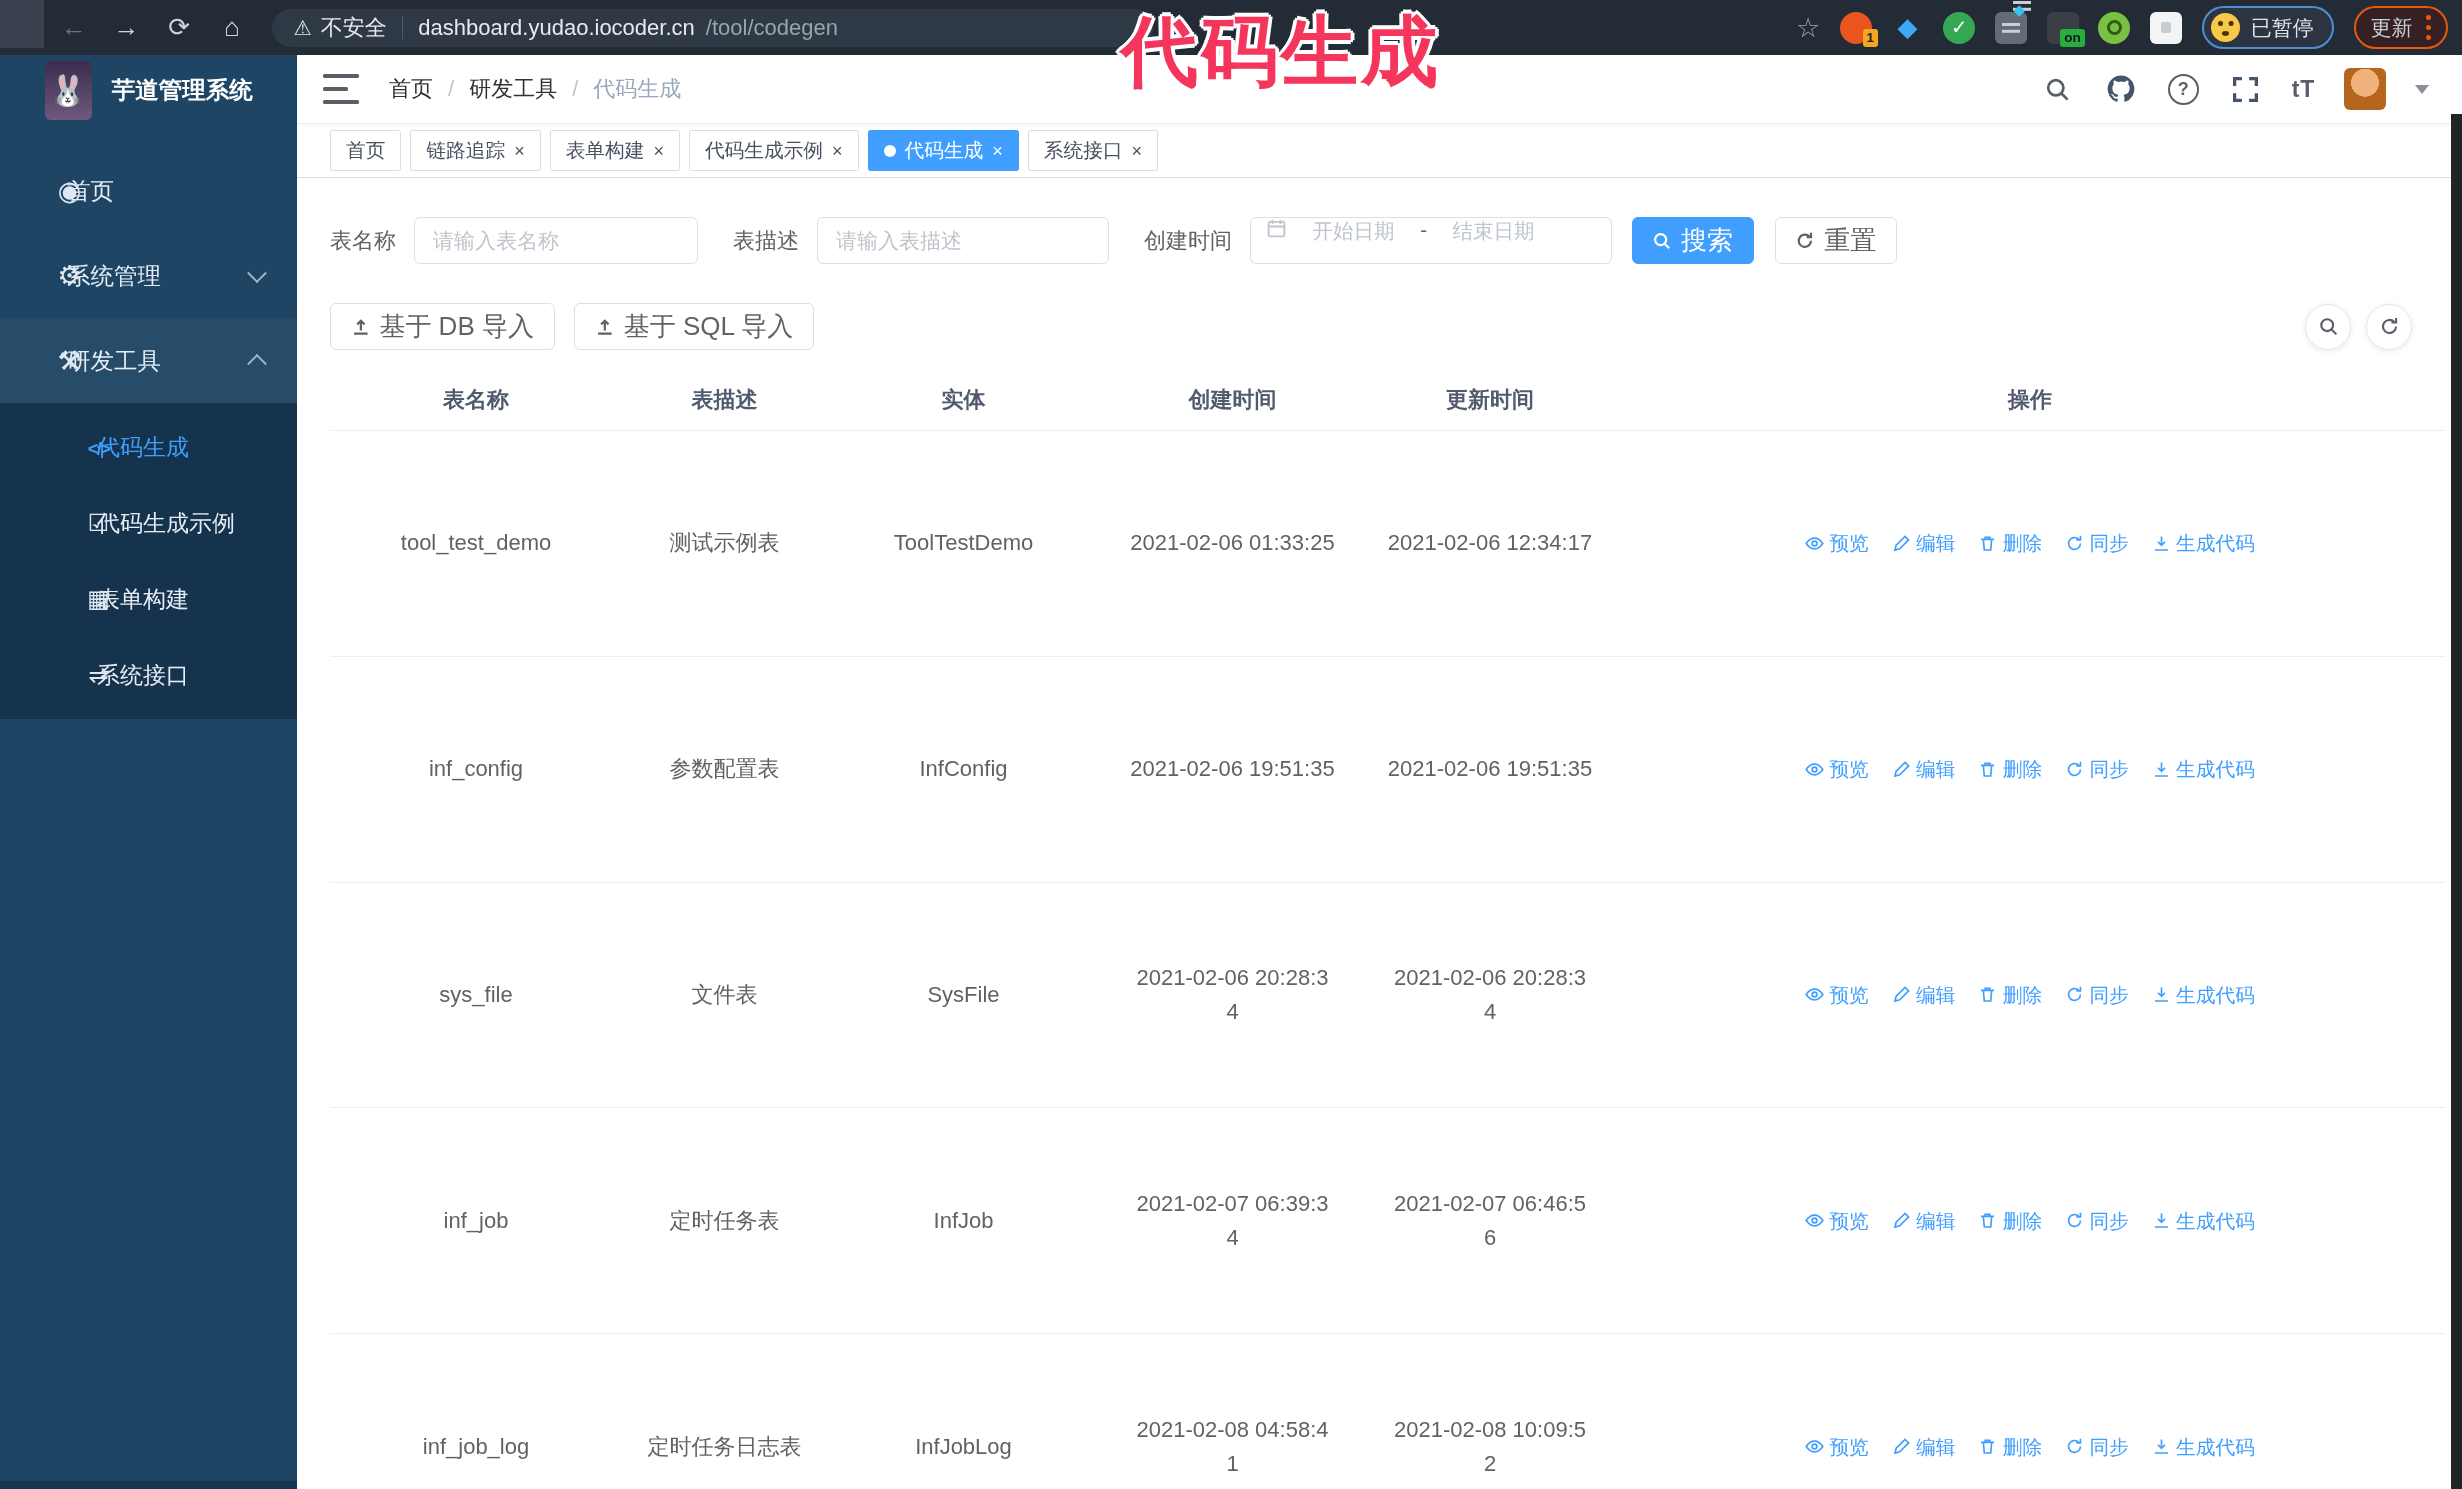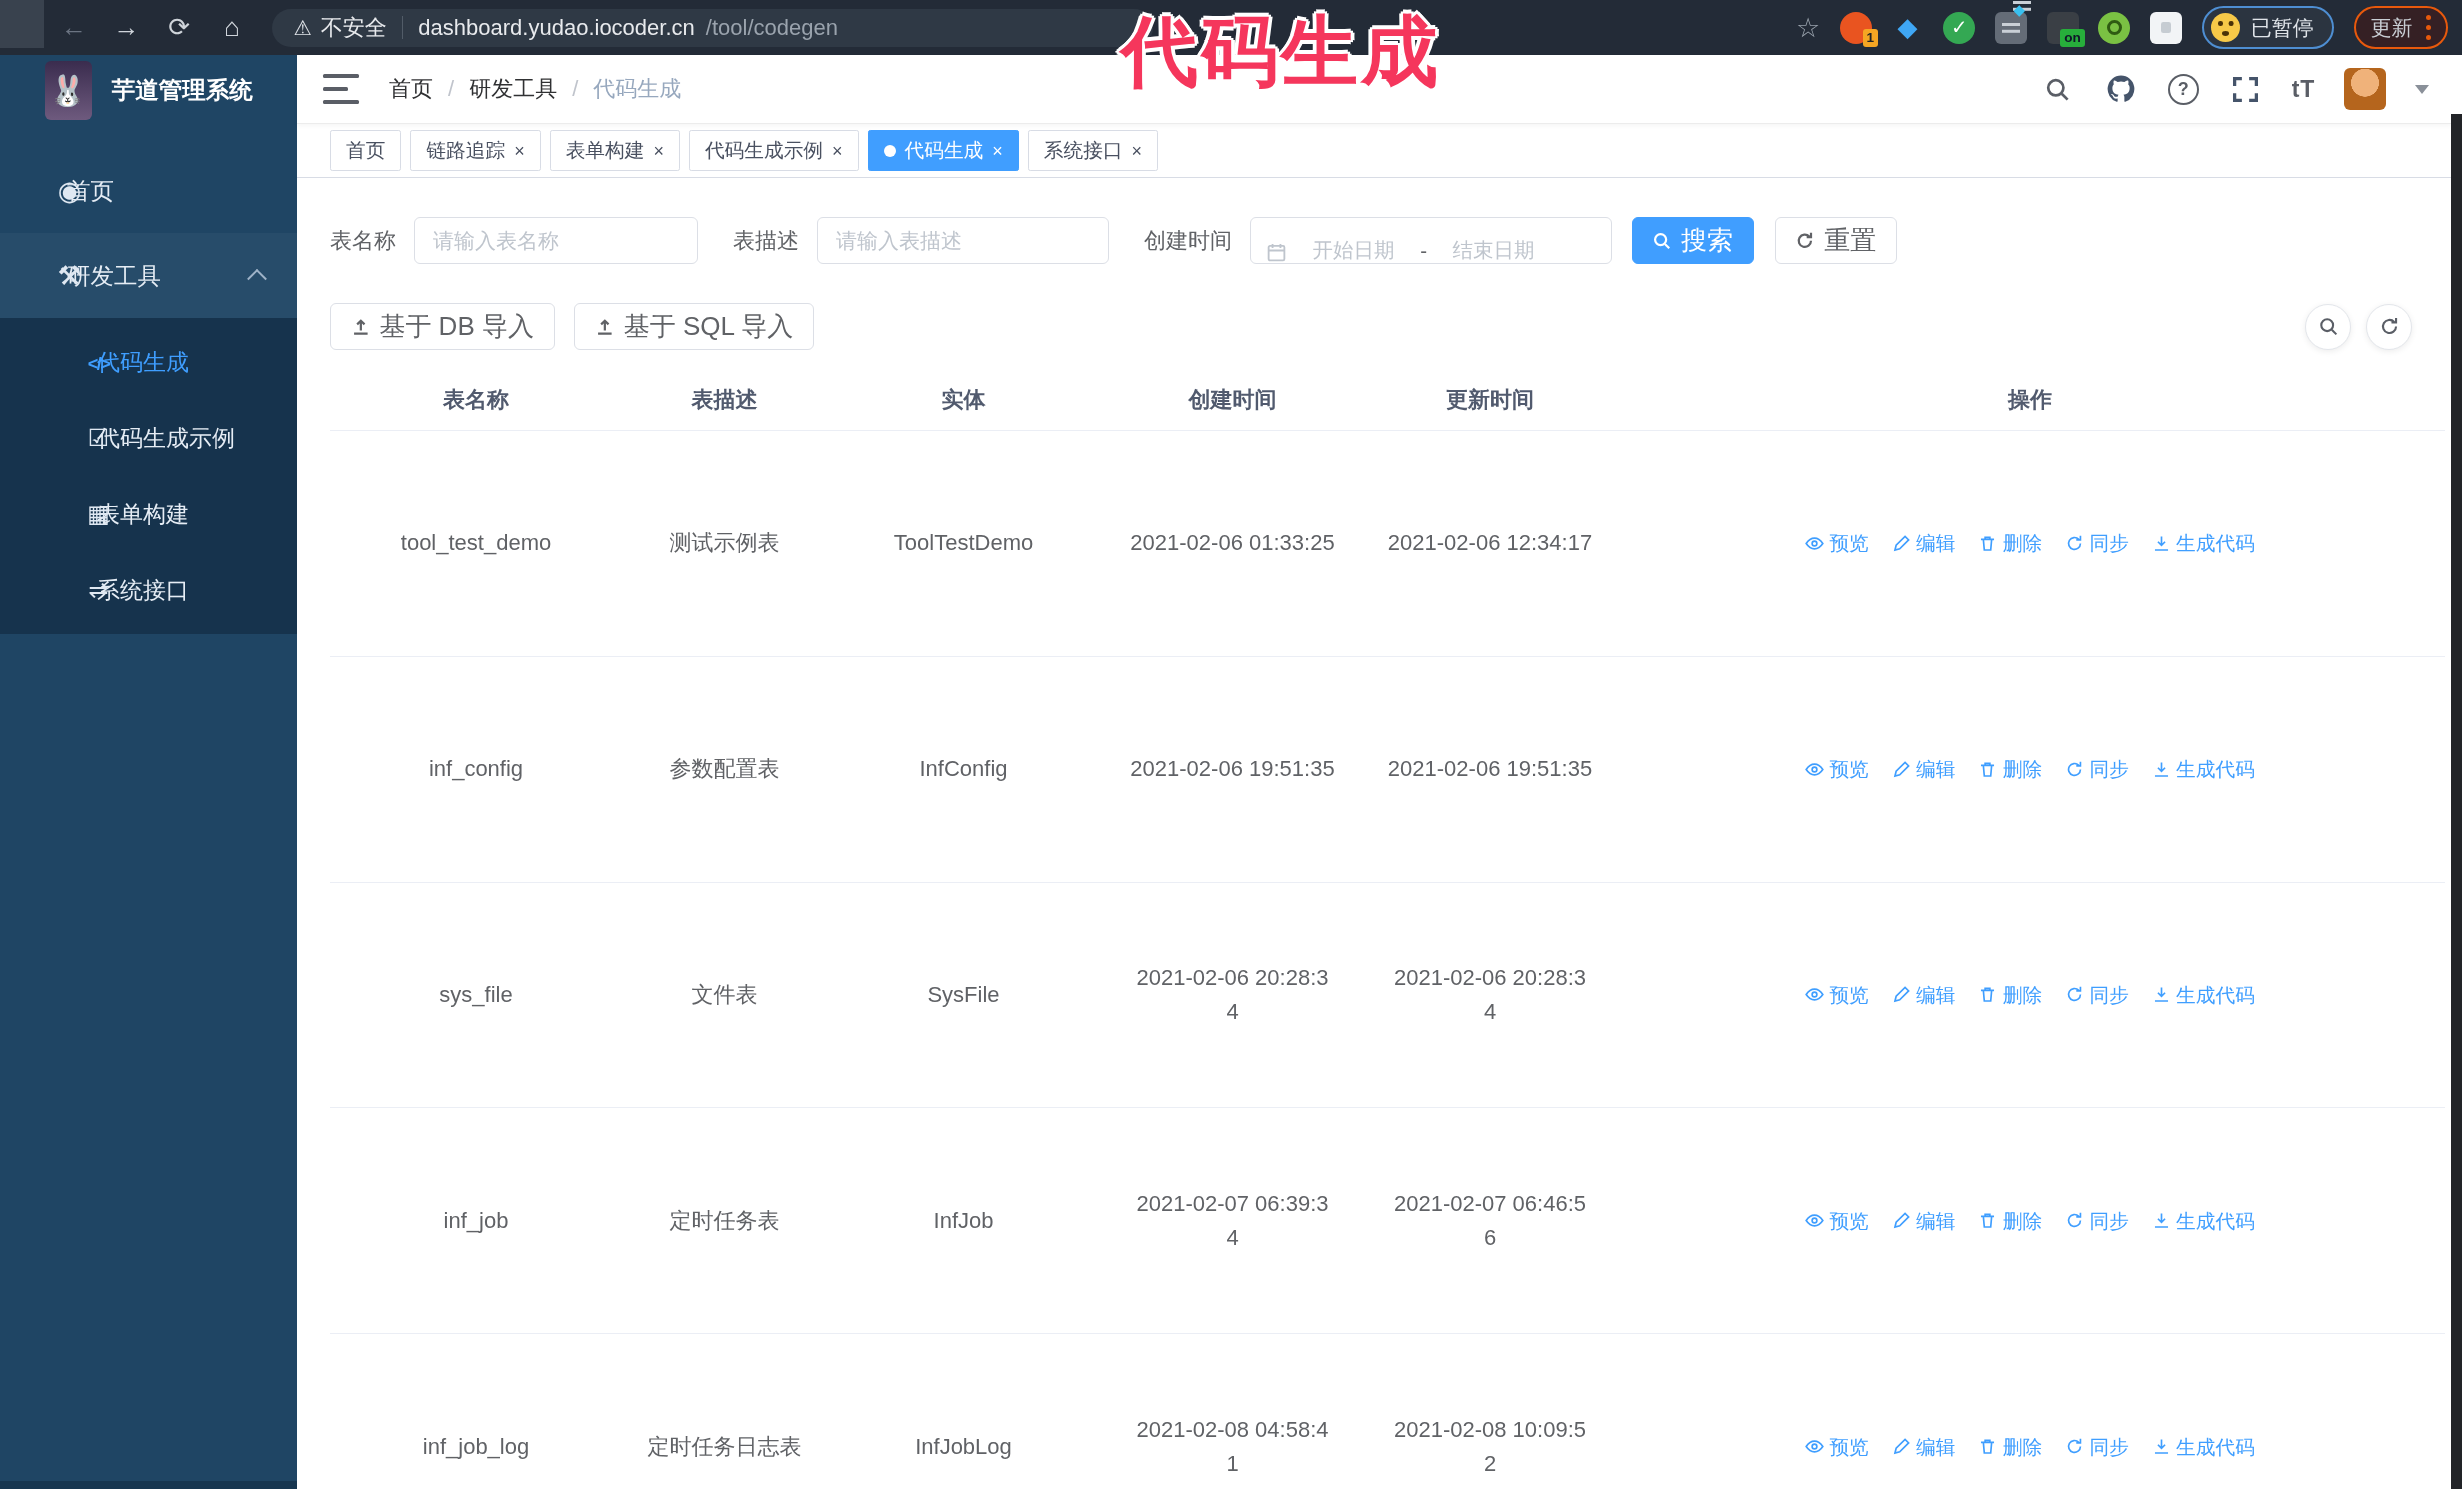--- a/index.html
+++ b/index.html
@@ -110,21 +110,21 @@
   .tab .close{display:none;font-size:18px;line-height:1;}
   .tab.closable .close{display:inline-block;}
 
   .content{padding:0 19px 0 33px;}
   
   .filters{margin-top:39px;display:flex;align-items:center;font-size:22px;color:#606266;}
   .flabel{margin-right:18px;}
   .finput{height:47px;border:0.8px solid #dcdfe6;border-radius:6px;padding:0 18px;font-size:21px;color:#606266;
           font-family:inherit;box-sizing:border-box;}
   .finput::placeholder{color:#bfc5cd;}
-  .daterange{width:362px;height:47px;border:0.8px solid #dcdfe6;border-radius:6px;display:flex;align-items:flex-end;
+  .daterange{width:362px;height:47px;border:0.8px solid #dcdfe6;border-radius:6px;display:flex;align-items:flex-start;
              padding:0 15px;box-sizing:border-box;gap:7.6px;}
   .daterange .din{border:none;outline:none;width:114px;font-size:20.5px;text-align:center;color:#606266;font-family:inherit;}
   .daterange .din::placeholder{color:#bfc5cd;}
   .daterange .dash{color:#606266;font-size:20.5px;}
   .btn{height:47px;border-radius:6px;font-size:26px;display:inline-flex;align-items:center;justify-content:center;
        gap:9px;padding:0 19.7px;box-sizing:border-box;border:0.8px solid #dcdfe6;background:#fff;color:#606266;}
   .btn.primary{background:#409eff;border-color:#409eff;color:#fff;}
   .icon-svg{display:inline-block;vertical-align:middle;}
 
   
@@ -208,20 +208,26 @@
     <span class="title">芋道管理系统</span>
   </div>
   <div class="menu">
 
       <div class="menu-item">
         <span class="mi i-dashboard-icon"></span>
         <span>首页</span>
 
       </div>
 
+      <div class="menu-item has-children">
+        <span class="mi i-gear-icon"></span>
+        <span>系统管理</span>
+        <span class="chev down"></span>
+
+      </div>
 
 
       <div class="menu-item has-children expanded">
         <span class="mi i-toolbox-icon"></span>
         <span>研发工具</span>
 
         <span class="chev up"></span>
       </div>
     </div>
   <div class="submenu">

